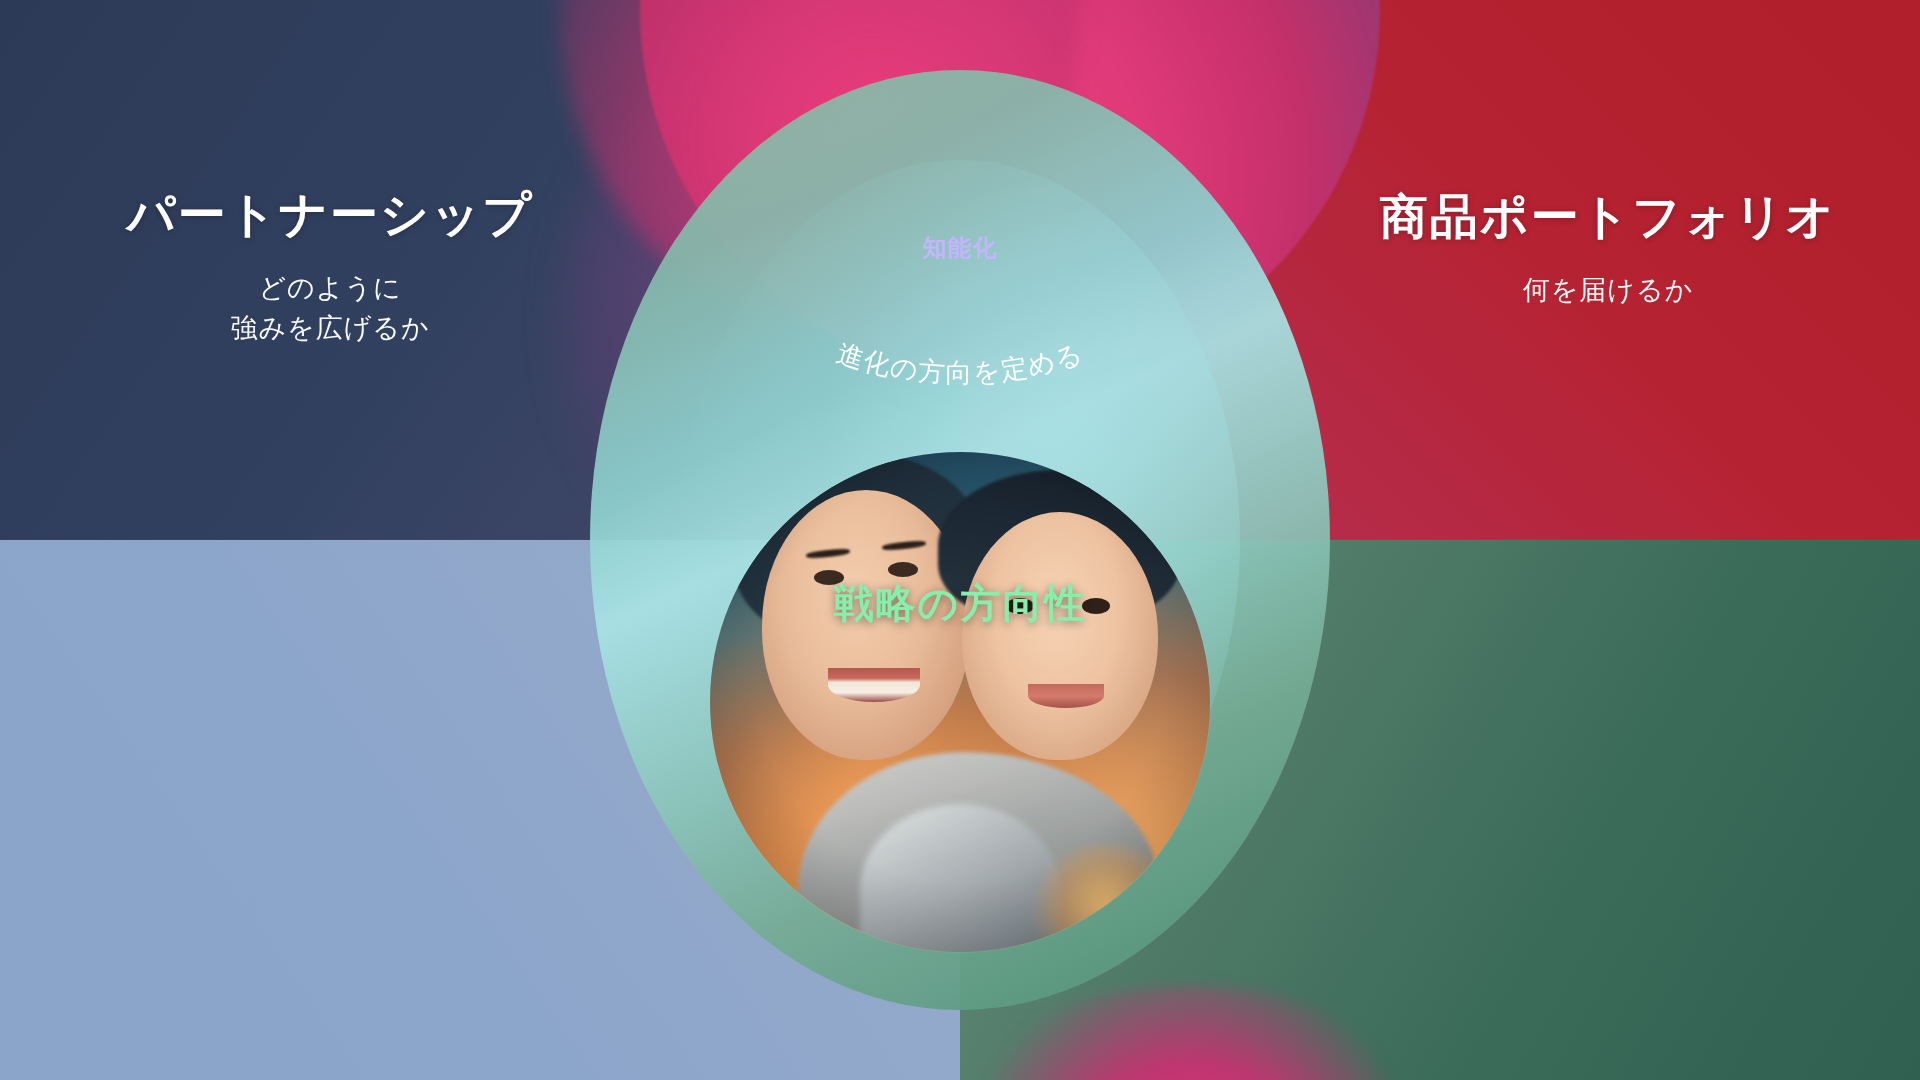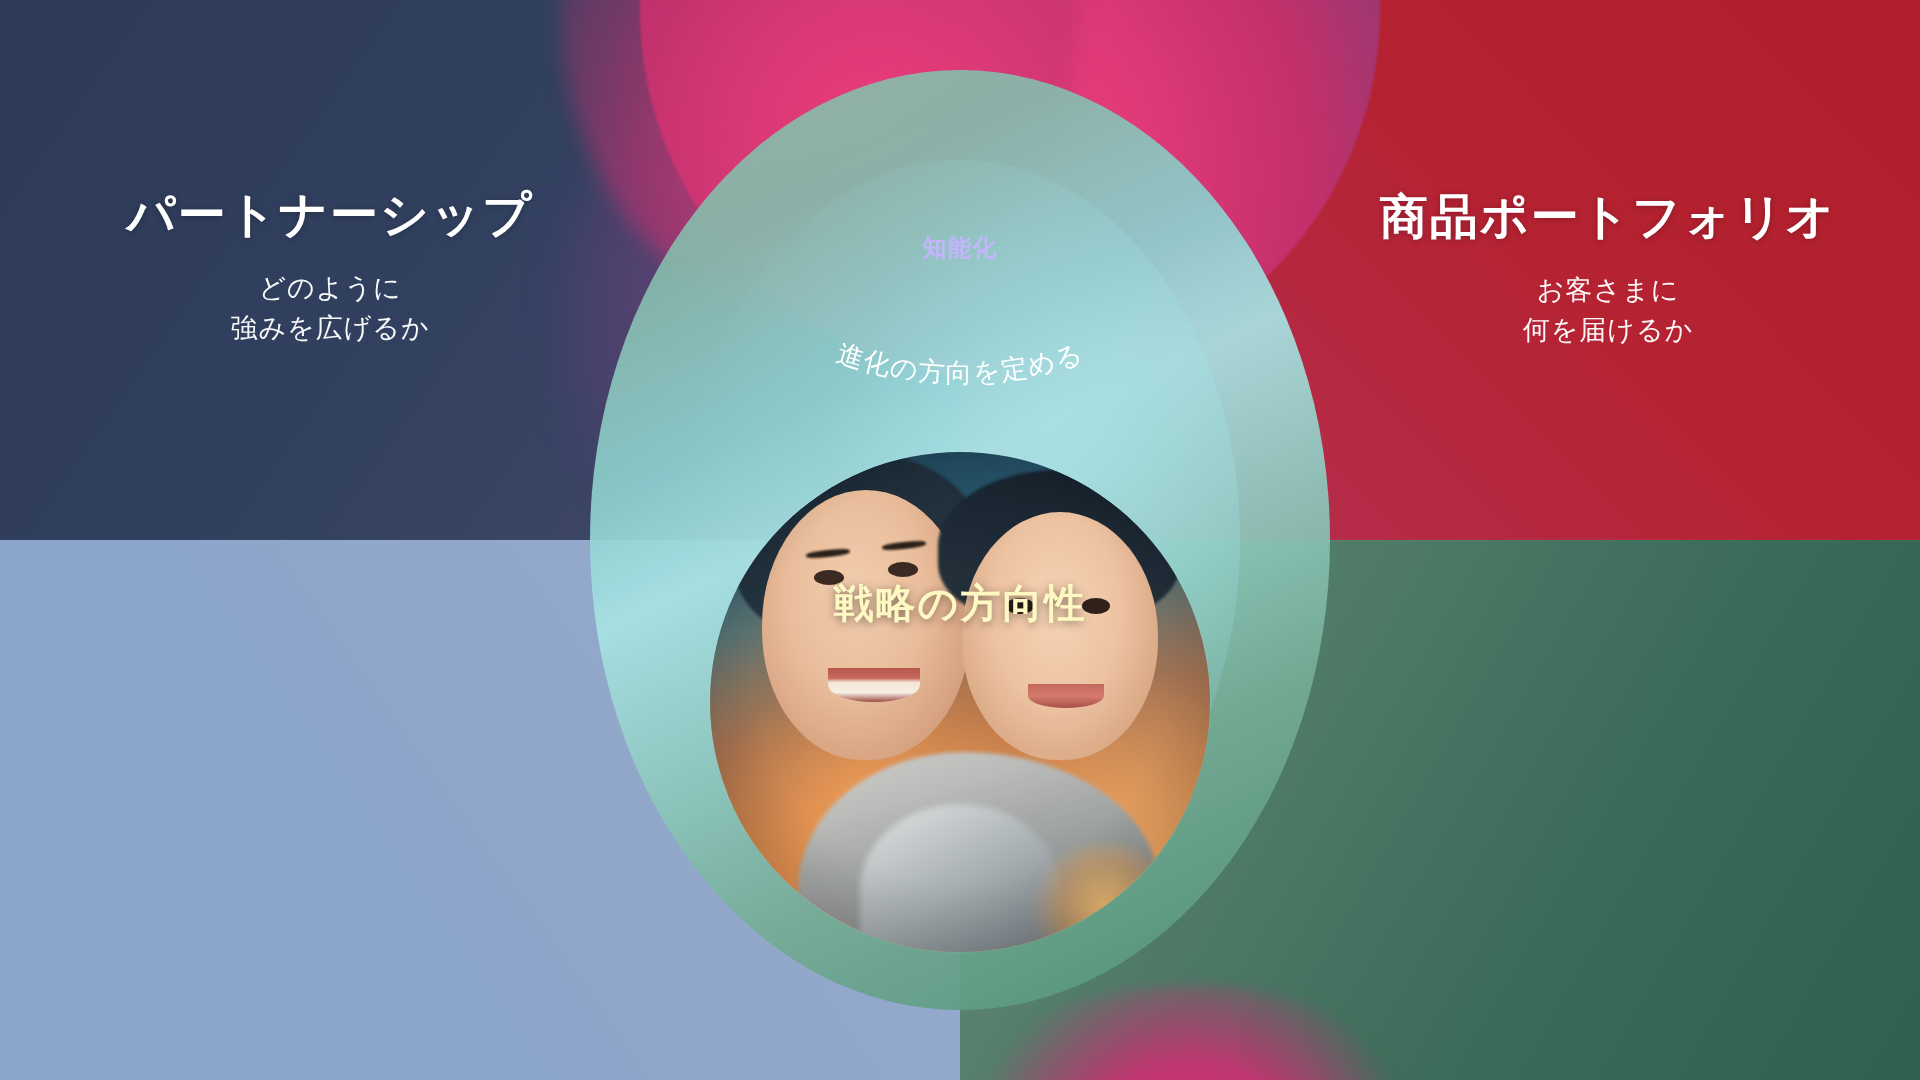--- a/index.html
+++ b/index.html
@@ -222,21 +222,21 @@
     border-radius: 50%;
     background: radial-gradient(circle at 50% 45%, rgba(0,0,0,0) 55%, rgba(0,0,0,0.18) 85%, rgba(0,0,0,0.3) 100%);
   }
 
   
   .centre-label {
     position: absolute;
     left: 50%;
     top: 516px;
     transform: translateX(-50%);
-    color: #fef9c3;
+    color: #86efac;
     font-size: 40px;
     font-weight: 700;
     letter-spacing: 2px;
     white-space: nowrap;
     text-shadow: 0 2px 10px rgba(0,0,0,0.45);
     z-index: 6;
   }
   .ring-head {
     position: absolute;
     left: 50%;
@@ -338,21 +338,20 @@
     <div class="title">パートナーシップ</div>
     <div class="sub">
       <div>どのように</div>
       <div>強みを広げるか</div>
     </div>
   </div>
 
   <div class="corner tr">
     <div class="title">商品ポートフォリオ</div>
     <div class="sub">
-      <div>お客さまに</div>
       <div>何を届けるか</div>
     </div>
   </div>
 
   <div class="corner bl">
   </div>
 
 
 </div>
 

